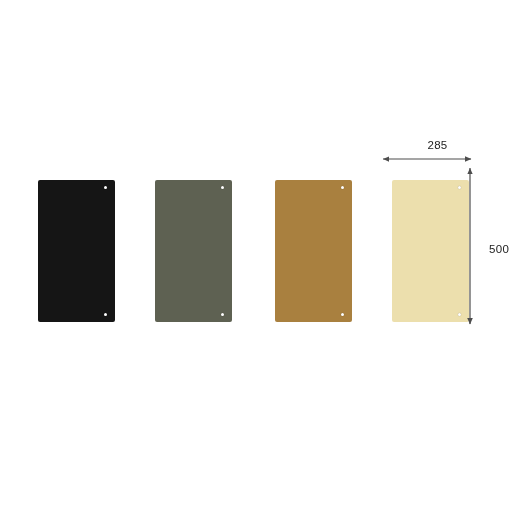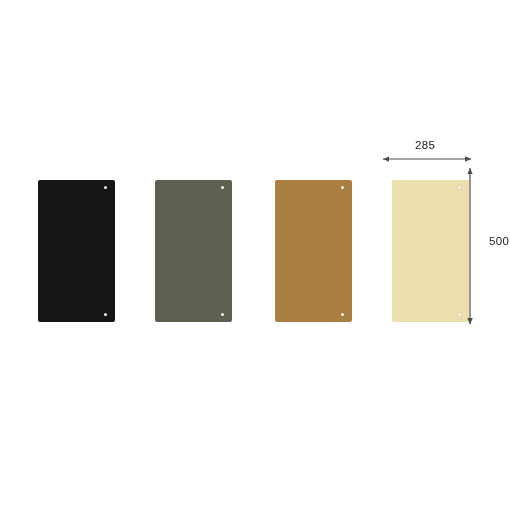--- a/index.html
+++ b/index.html
@@ -62,24 +62,25 @@
     position: absolute;
     font-size: 11.5px;
     color: #222222;
     letter-spacing: 0.3px;
     white-space: nowrap;
   }
   #dim-width-label {
     left: 415px;
     top: 139px;
     width: 45px;
+    text-align: center;
   }
   #dim-height-label {
     left: 482px;
-    top: 235px;
+    top: 243px;
     padding-left: 7px;
   }
 
   .dim-svg {
     position: absolute;
     left: 0;
     top: 0;
     width: 510px;
     height: 510px;
     pointer-events: none;

